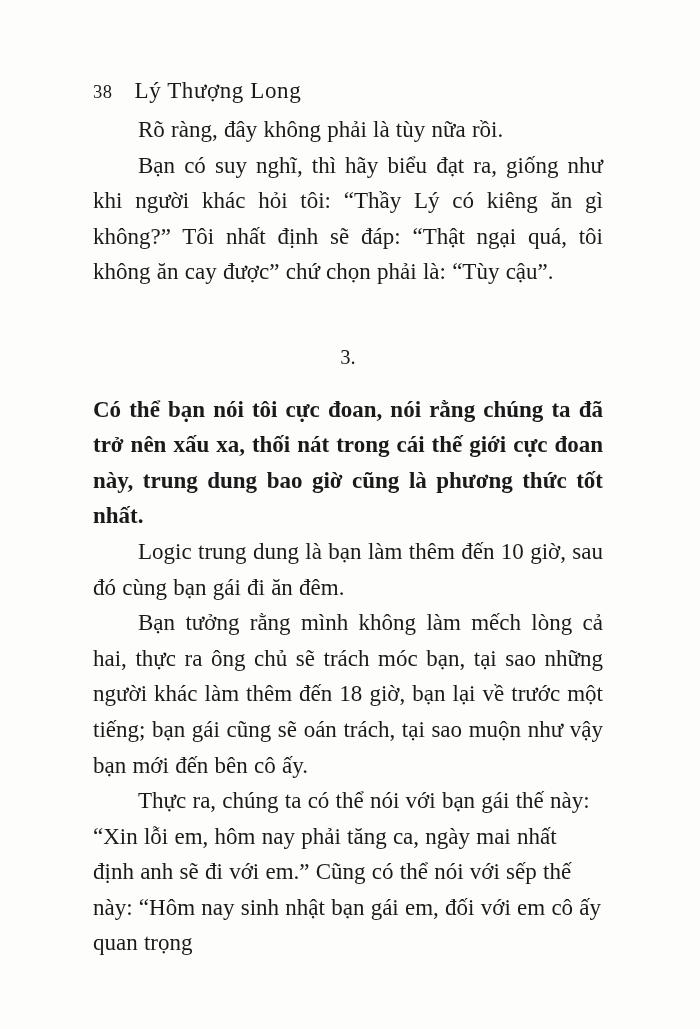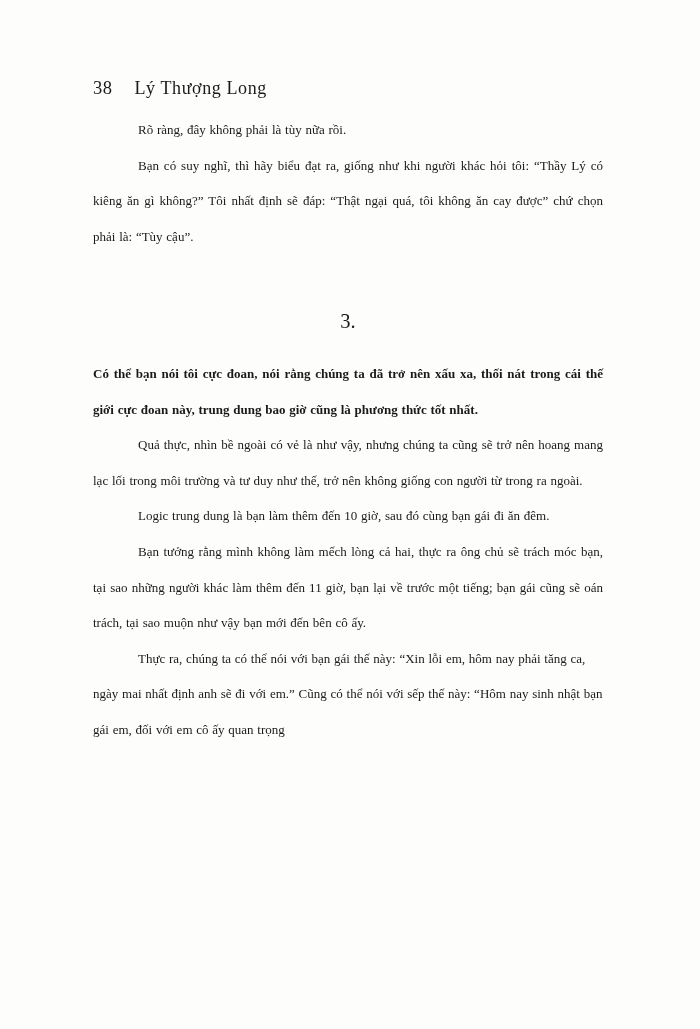--- a/index.html
+++ b/index.html
@@ -28,33 +28,33 @@
     display: flex;
     align-items: baseline;
     gap: 22px;
   }
   .folio {
     font-size: 18.5px;
     letter-spacing: 0.5px;
     color: #1a1a1a;
   }
   .running-head {
-    font-size: 18px;
+    font-size: 23px;
     letter-spacing: 0.6px;
     color: #1a1a1a;
   }
   .body {
     position: absolute;
     top: 112px;
     left: 93px;
     width: 510px;
   }
   .para {
     margin: 0;
-    font-size: 13px;
+    font-size: 23px;
     line-height: 35.6px;
     text-align: justify;
     text-indent: 45px;
     text-justify: inter-word;
     word-spacing: 0.5px;
   }
   .para.no-indent {
     text-indent: 0;
     font-weight: bold;
   }
@@ -88,20 +88,19 @@
   <div class="body">
 
     <p class="para">Rõ ràng, đây không phải là tùy nữa rồi.</p>
     <p class="para">Bạn có suy nghĩ, thì hãy biểu đạt ra, giống như khi người khác hỏi tôi: “Thầy Lý có kiêng ăn gì không?” Tôi nhất định sẽ đáp: “Thật ngại quá, tôi không ăn cay được” chứ chọn phải là: “Tùy cậu”.</p>
 
     <div class="gap-before-section"></div>
     <p class="section-number">3.</p>
     <div class="gap-after-section"></div>
 
     <p class="para no-indent">Có thể bạn nói tôi cực đoan, nói rằng chúng ta đã trở nên xấu xa, thối nát trong cái thế giới cực đoan này, trung dung bao giờ cũng là phương thức tốt nhất.</p>
-    <p class="para">Quả thực, nhìn bề ngoài có vẻ là như vậy, nhưng chúng ta cũng sẽ trở nên hoang mang lạc lối trong môi trường và tư duy như thế, trở nên không giống con người từ trong ra ngoài.</p>
     <p class="para">Logic trung dung là bạn làm thêm đến 10 giờ, sau đó cùng bạn gái đi ăn đêm.</p>
-    <p class="para">Bạn tưởng rằng mình không làm mếch lòng cả hai, thực ra ông chủ sẽ trách móc bạn, tại sao những người khác làm thêm đến 11 giờ, bạn lại về trước một tiếng; bạn gái cũng sẽ oán trách, tại sao muộn như vậy bạn mới đến bên cô ấy.</p>
+    <p class="para">Bạn tưởng rằng mình không làm mếch lòng cả hai, thực ra ông chủ sẽ trách móc bạn, tại sao những người khác làm thêm đến 18 giờ, bạn lại về trước một tiếng; bạn gái cũng sẽ oán trách, tại sao muộn như vậy bạn mới đến bên cô ấy.</p>
     <p class="para last">Thực ra, chúng ta có thể nói với bạn gái thế này: “Xin lỗi em, hôm nay phải tăng ca, ngày mai nhất định anh sẽ đi với em.” Cũng có thể nói với sếp thế này: “Hôm nay sinh nhật bạn gái em, đối với em cô ấy quan trọng</p>
 
   </div>
 
 </div>
 
 </body></html>

